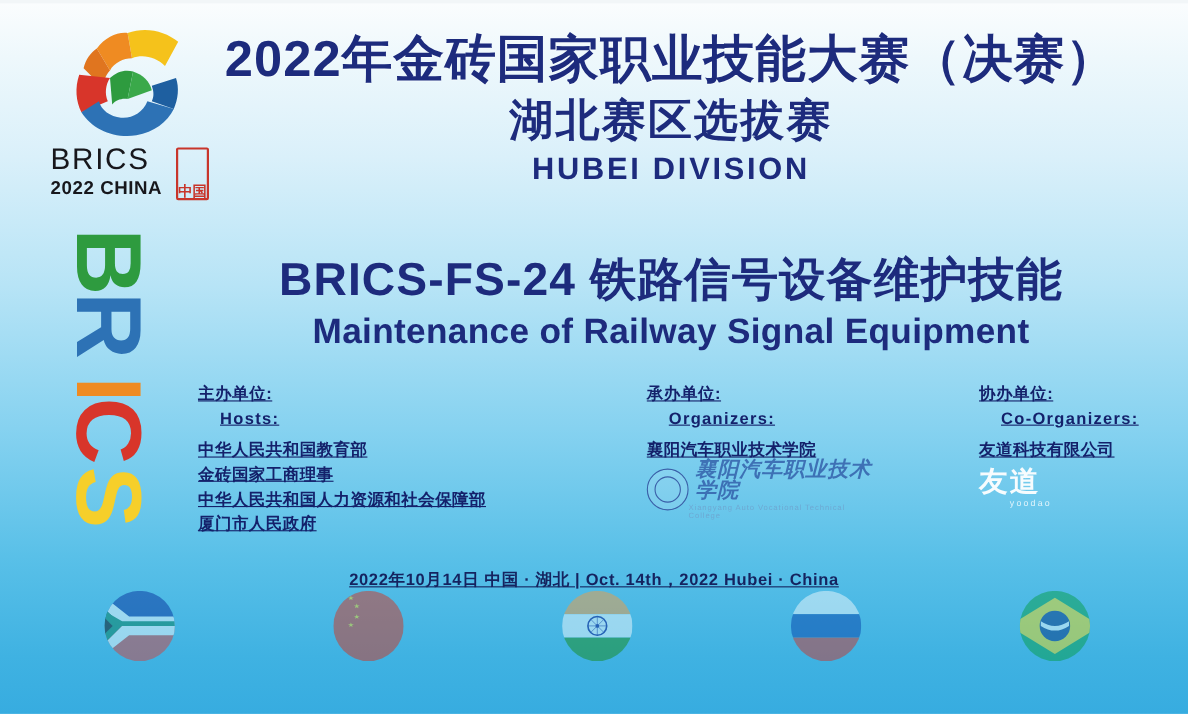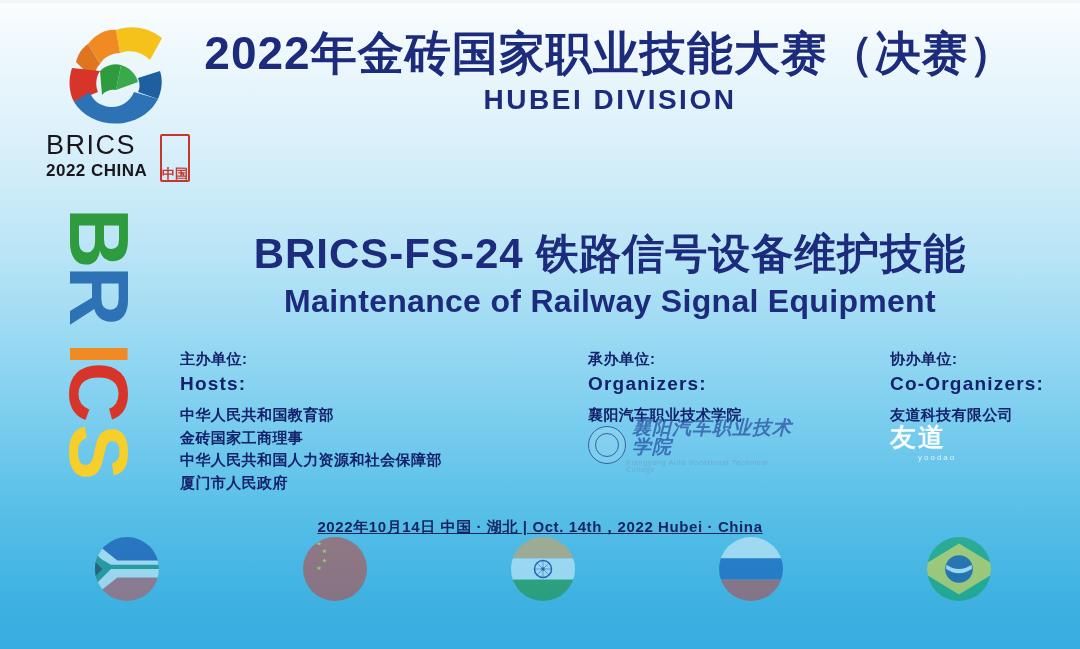--- a/index.html
+++ b/index.html
@@ -68,23 +68,23 @@
     line-height:1.22;white-space:nowrap;
   }
   .p-en{
     font-size:32px;font-weight:bold;color:#1d2b7d;letter-spacing:.3px;
     margin-top:4px;
     text-align:center;
   }
 
   
   .credits{position:absolute;left:0;top:348px;width:1080px;height:150px;}
-  .col{position:absolute;color:#14216b;}
+  .col{position:absolute;color:#14216b;text-decoration:underline;}
   .col .lbl-cn{font-size:15px;font-weight:bold;line-height:1.45;letter-spacing:.5px;}
-  .col .lbl-en{font-size:19px;font-weight:bold;line-height:1.45;letter-spacing:1.2px;}
+  .col .lbl-en{font-size:15px;font-weight:bold;line-height:1.45;letter-spacing:1.2px;margin-left:20px;}
   .col .org{font-size:15px;font-weight:bold;line-height:1.5;letter-spacing:.4px;margin-top:7px;}
   .col-hosts{left:180px;top:0;width:340px;}
   .col-org{left:588px;top:0;width:270px;}
   .col-co{left:890px;top:0;width:180px;}
 
   
   .college-logo{position:absolute;left:0;top:76px;width:210px;height:42px;display:flex;align-items:center;}
   .college-seal{
     width:36px;height:36px;border-radius:50%;
     border:1.5px solid #3a5fa8;background:rgba(255,255,255,.12);
@@ -149,20 +149,21 @@
   <div class="vbrics">
     <div class="vletter" id="vb0" style="top: -14px; color: rgb(46, 155, 63);">B</div>
     <div class="vletter" id="vb1" style="top: 44px; color: rgb(45, 114, 181);">R</div>
     <div class="vletter" id="vb2" style="top: 102px; color: rgb(239, 139, 34);">I</div>
     <div class="vletter" id="vb3" style="top: 140px; color: rgb(216, 53, 42);">C</div>
     <div class="vletter" id="vb4" style="top: 200px; color: rgb(246, 207, 42);">S</div>
   </div>
 
   <div class="titles">
     <div class="t-main">2022年金砖国家职业技能大赛（决赛）</div>
+    <div class="t-sub">湖北赛区选拔赛</div>
     <div class="t-en">HUBEI DIVISION</div>
   </div>
 
   <div class="project">
     <div class="p-cn">BRICS-FS-24 铁路信号设备维护技能</div>
     <div class="p-en">Maintenance of Railway Signal Equipment</div>
   </div>
 
   <div class="credits">
 

